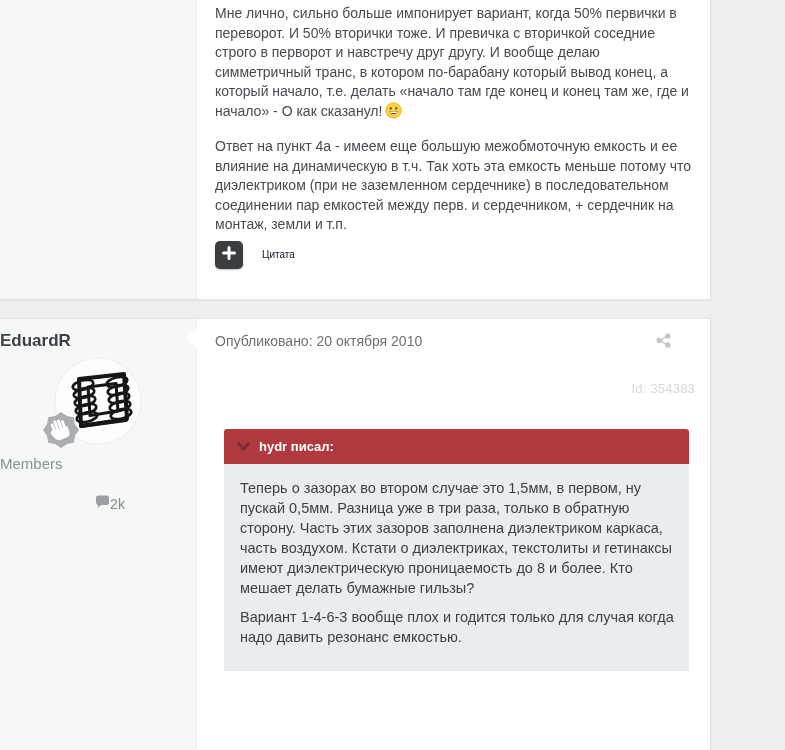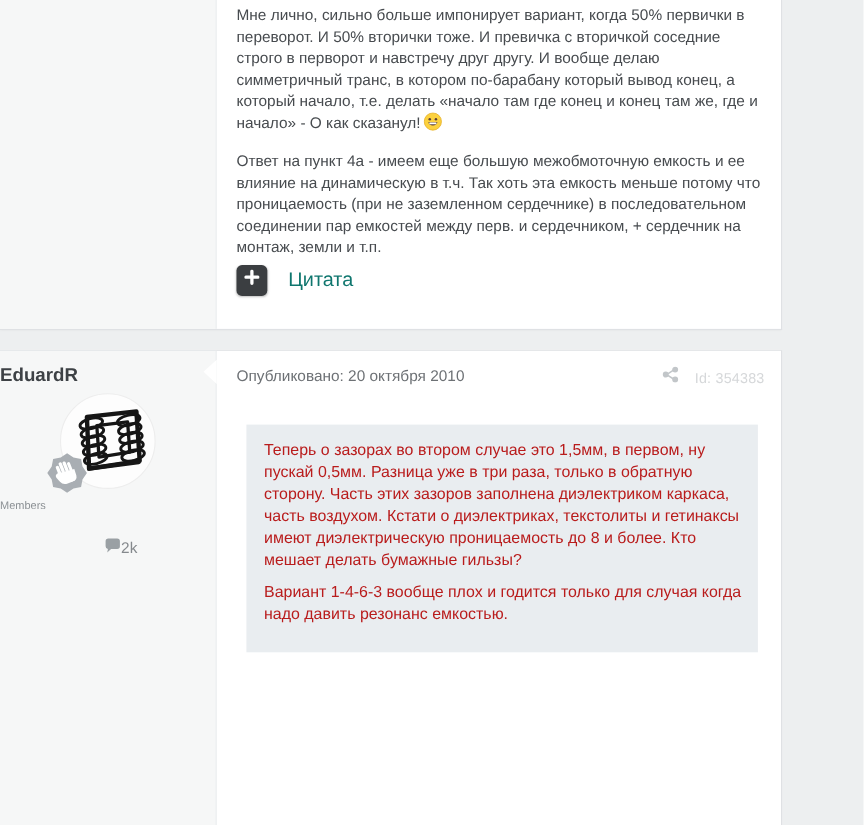--- a/index.html
+++ b/index.html
@@ -28,26 +28,26 @@
   .post-text p { font-size:14px; line-height:19.5px; color:#474b4f; margin-bottom:13px; }
   .post-text p:last-child { margin-bottom:0; }
 
   
   .quote-row { display:flex; align-items:center; margin-top:6px; }
   .mq-btn {
     width:28px; height:28px; background:#3b3e41; border-radius:5px;
     display:flex; align-items:center; justify-content:center; cursor:pointer;
     box-shadow:0 1px 2px rgba(0,0,0,.25);
   }
-  .quote-link { margin-left:19px; font-size:18px; color:#0f766e; cursor:pointer; }
+  .quote-link { margin-left:19px; font-size:10px; color:#0f172a; cursor:pointer; }
 
   
   .post-header { display:flex; align-items:flex-start; justify-content:space-between; }
   .published { font-size:14px; color:#6d7175; }
-  .meta-right { display:flex; align-items:center; gap:15px; }
+  .meta-right { display:flex; align-items:center; gap:29px;flex-direction:column; }
   .post-id { font-size:13px; color:#d6d8da; letter-spacing:.2px; }
 
   
   .beak {
     position:absolute; left:-12px; top:8px;
     width:0; height:0;
     border-top:11px solid transparent;
     border-bottom:11px solid transparent;
     border-right:12px solid #ffffff;
   }
@@ -55,50 +55,50 @@
   
   .quoteblock { margin:33px 6px 0 9px; }
   .quote-head {
     background:#af3a40; border-radius:3px 3px 0 0;
     padding:10px 13px; display:flex; align-items:center;
     color:#fff; font-size:13px; font-weight:bold; cursor:pointer;
   }
   .quote-head .chev { margin-right:9px; display:inline-flex; }
   .quote-body {
     background:#e9edf0; padding:14px 15px 24px 16px;
-    font-size:14.5px; line-height:20px; color:#b91c1c;
+    font-size:14.5px; line-height:20px; color:#404040;
   }
   .quote-body p { margin-bottom:9px; }
   .quote-body p:last-child { margin-bottom:0; }
 
   
   .author-name { margin-top:12px; font-size:17px; font-weight:bold; color:#3d4145; cursor:pointer; display:inline-block; }
   .avatar-wrap { position:relative; width:88px; height:88px; margin:6px auto 0; }
   .avatar-wrap svg.avatar { display:block; cursor:pointer; }
   .rank-badge { position:absolute; left:-12px; bottom:-4px; width:38px; height:38px; }
-  .group-label { margin-top:10px; font-size:10px; color:#8b9094; }
+  .group-label { margin-top:10px; font-size:15px; color:#8b9094; }
   .post-count { margin-top:23px; display:flex; align-items:center; justify-content:center; gap:0;
                 font-size:14px; color:#85898d;padding-left:24px; }
   .emoji { display:inline-block; vertical-align:-3px; margin-left:3px; }
 </style>
 </head>
 <body>
 
 <div class="card card-prev">
   <div class="sidebar"></div>
   <div class="content">
     <div class="post-text">
       <p><span>Мне лично, сильно больше импонирует вариант, когда 50% первички в переворот. И 50% вторички тоже. И превичка с вторичкой соседние строго в перворот и навстречу друг другу. И вообще делаю симметричный транс, в котором по-барабану который вывод конец, а который начало, т.е. делать «начало там где конец и конец там же, где и начало» - О как сказанул!</span><span class="emoji"><svg width="17" height="17" viewBox="0 0 17 17">
               <circle cx="8.5" cy="8.5" r="7.8" fill="#fcd13e" stroke="#e8b32a" stroke-width="0.8"></circle>
               <circle cx="5.7" cy="6.4" r="1.15" fill="#5d4037"></circle>
               <circle cx="11.3" cy="6.4" r="1.15" fill="#5d4037"></circle>
               <path d="M4.3 9.2 a4.3 3.6 0 0 0 8.4 0 z" fill="#5d4037"></path>
               <rect x="5.2" y="9.4" width="6.6" height="1.5" rx="0.7" fill="#ffffff"></rect>
             </svg></span></p>
-      <p>Ответ на пункт 4а - имеем еще большую межобмоточную емкость и ее влияние на динамическую в т.ч. Так хоть эта емкость меньше потому что проницаемость (при не заземленном сердечнике) в последовательном соединении пар емкостей между перв. и сердечником, + сердечник на монтаж, земли и т.п.</p>
+      <p>Ответ на пункт 4а - имеем еще большую межобмоточную емкость и ее влияние на динамическую в т.ч. Так хоть эта емкость меньше потому что диэлектриком (при не заземленном сердечнике) в последовательном соединении пар емкостей между перв. и сердечником, + сердечник на монтаж, земли и т.п.</p>
     </div>
     <div class="quote-row">
       <div class="mq-btn">
         <span><svg width="14" height="14" viewBox="0 0 14 14">
               <path d="M7 1.5 V12.5 M1.5 7 H12.5" stroke="#ffffff" stroke-width="3" stroke-linecap="round"></path>
             </svg></span>
       </div>
       <span class="quote-link">Цитата</span>
     </div>
   </div>
@@ -168,20 +168,28 @@
                 <circle cx="3.2" cy="7.5" r="2"></circle>
                 <circle cx="11.8" cy="3" r="2"></circle>
                 <circle cx="11.8" cy="12" r="2"></circle>
               </g>
             </svg></span>
         <span class="post-id">Id: 354383</span>
       </span>
     </div>
 
     <div class="quoteblock">
+      <div class="quote-head">
+        <span class="chev">
+            <svg width="13" height="9" viewBox="0 0 13 9">
+              <path d="M1.5 1.5 L6.5 7 L11.5 1.5" fill="none" stroke="#7d2f35" stroke-width="3" stroke-linecap="round" stroke-linejoin="round"></path>
+            </svg>
+          </span>
+        <span>hydr писал:</span>
+      </div>
       <div class="quote-body">
         <p>Теперь о зазорах во втором случае это 1,5мм, в первом, ну пускай 0,5мм. Разница уже в три раза, только в обратную сторону. Часть этих зазоров заполнена диэлектриком каркаса, часть воздухом. Кстати о диэлектриках, текстолиты и гетинаксы имеют диэлектрическую проницаемость до 8 и более. Кто мешает делать бумажные гильзы?</p>
         <p>Вариант 1-4-6-3 вообще плох и годится только для случая когда надо давить резонанс емкостью.</p>
       </div>
     </div>
 
   </div>
 </div>
 
 </body></html>

